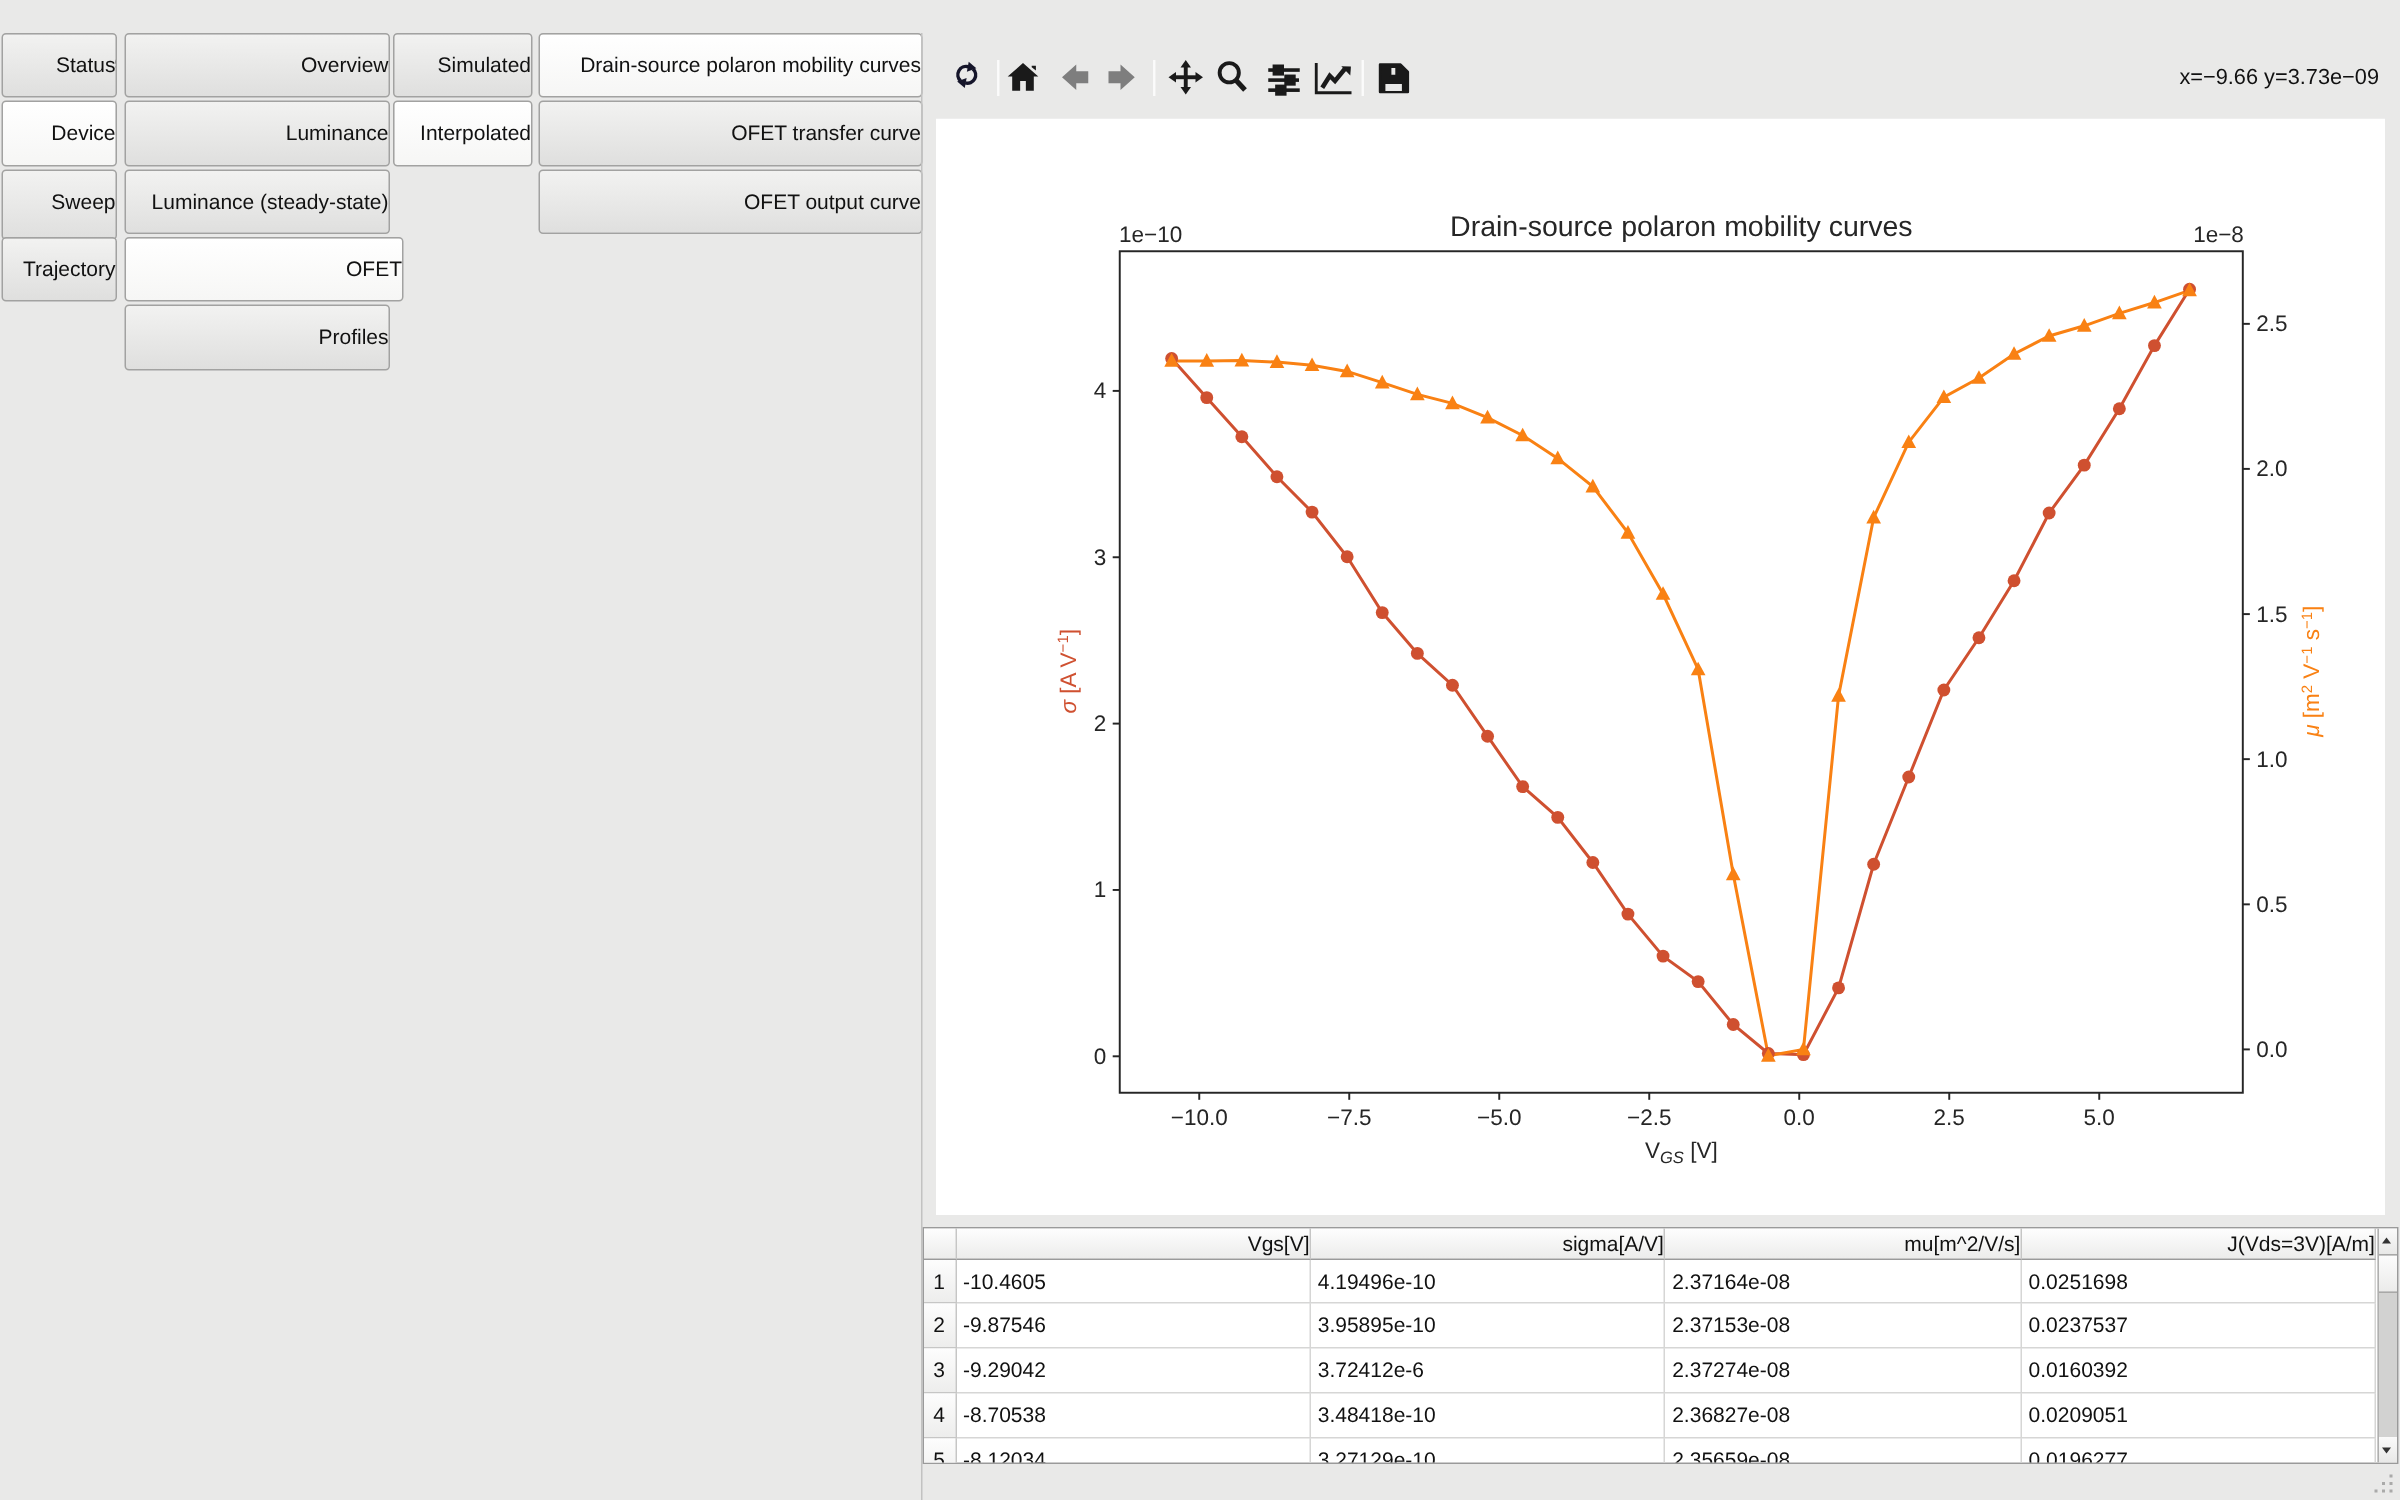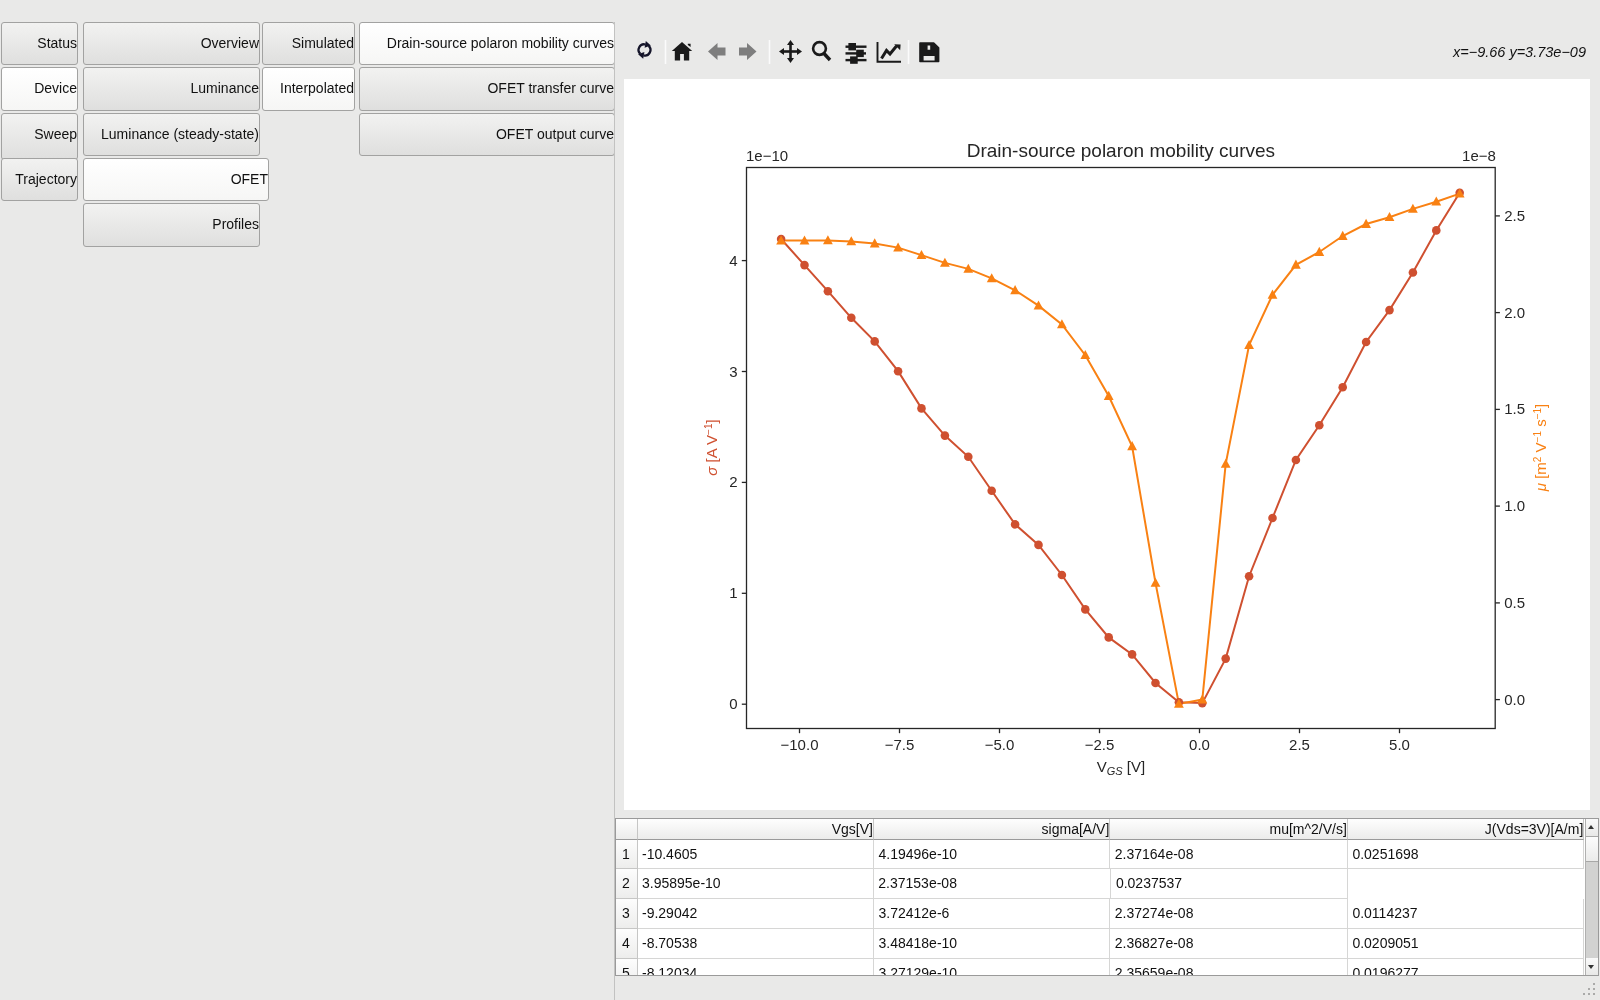--- a/index.html
+++ b/index.html
@@ -7,21 +7,21 @@
 #menubar { position:absolute; left:0; top:0; width:1600px; height:22px;
   font-size:14px; color:#111; }
 #menubar span { position:absolute; top:2.5px;margin-top:30px; }
 #menubar u { text-decoration:underline; text-underline-offset:2px; }
 .btn { position:absolute; border:1px solid #a2a2a1; border-radius:3px;
   background:linear-gradient(#f2f2f1,#dfdfde);
   font-size:14px; color:#111; text-align:right; }
 .btn.sel { background:linear-gradient(#ffffff,#f6f6f5); }
 #vsep { position:absolute; left:614px; top:22px; width:1px; height:978px; background:#c2c2c1; }
 #canvas { position:absolute; left:624px; top:79px; width:966px; height:731px; }
-#coords { position:absolute; top:43.5px; right:14px; font-size:14.5px; color:#111;font-style:italic; }
+#coords { position:absolute; top:43.5px; right:14px; font-size:14.5px; color:#111; }
 #toolbar { position:absolute; left:630px; top:38px; }
 #table { position:absolute; left:614.5px; top:817.5px; width:984px; height:158px;
   border:1px solid #9a9a9a; background:#fff; overflow:hidden; font-size:14px; color:#111; }
 .hr { display:flex; height:21px; }
 .hc { background:linear-gradient(#fefefe,#ececeb); border-right:1px solid #c6c6c5;
   border-bottom:1px solid #9a9a9a; text-align:right; line-height:20px; height:21px;
   flex:none; overflow:hidden; }
 .tr { display:flex; height:29.9px; }
 .nc { background:linear-gradient(#fdfdfd,#ededec); border-right:1px solid #c6c6c5;
   border-bottom:1px solid #c6c6c5; text-align:center; line-height:29px; flex:none; }
@@ -232,30 +232,31 @@
     </div>
 <div class="tr">
       <div class="nc" style="width:22px">1</div>
       <div class="tc" style="width:236.5px">-10.4605</div>
       <div class="tc" style="width:236.3px">4.19496e-10</div>
       <div class="tc" style="width:237.6px">2.37164e-08</div>
       <div class="tc" style="width:236.4px">0.0251698</div>
     </div>
     <div class="tr">
       <div class="nc" style="width:22px">2</div>
+      <div class="tc" style="width:236.5px">-9.87546</div>
       <div class="tc" style="width:236.3px">3.95895e-10</div>
       <div class="tc" style="width:237.6px">2.37153e-08</div>
       <div class="tc" style="width:236.4px">0.0237537</div>
     </div>
     <div class="tr">
       <div class="nc" style="width:22px">3</div>
       <div class="tc" style="width:236.5px">-9.29042</div>
       <div class="tc" style="width:236.3px">3.72412e-6</div>
       <div class="tc" style="width:237.6px">2.37274e-08</div>
-      <div class="tc" style="width:236.4px">0.0114237</div>
+      <div class="tc" style="width:236.4px">0.0160392</div>
     </div>
     <div class="tr">
       <div class="nc" style="width:22px">4</div>
       <div class="tc" style="width:236.5px">-8.70538</div>
       <div class="tc" style="width:236.3px">3.48418e-10</div>
       <div class="tc" style="width:237.6px">2.36827e-08</div>
       <div class="tc" style="width:236.4px">0.0209051</div>
     </div>
     <div class="tr">
       <div class="nc" style="width:22px">5</div>

